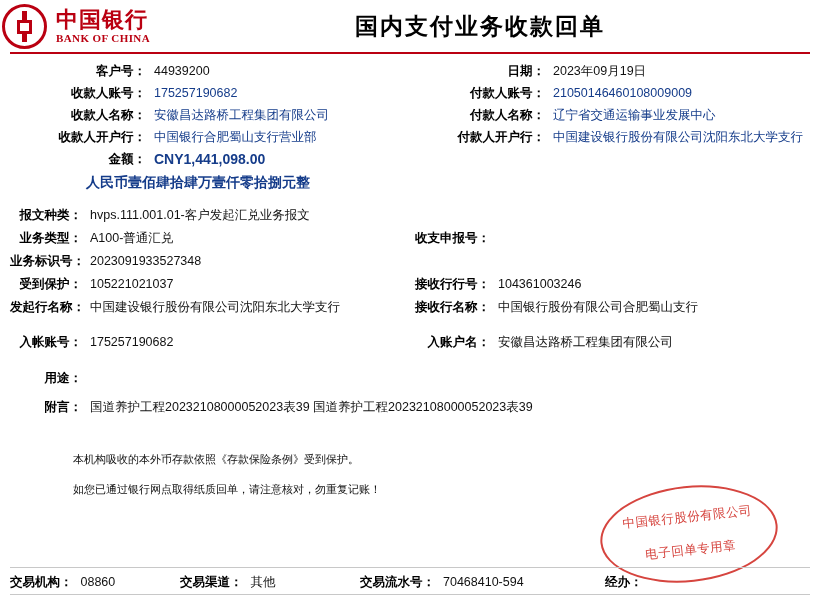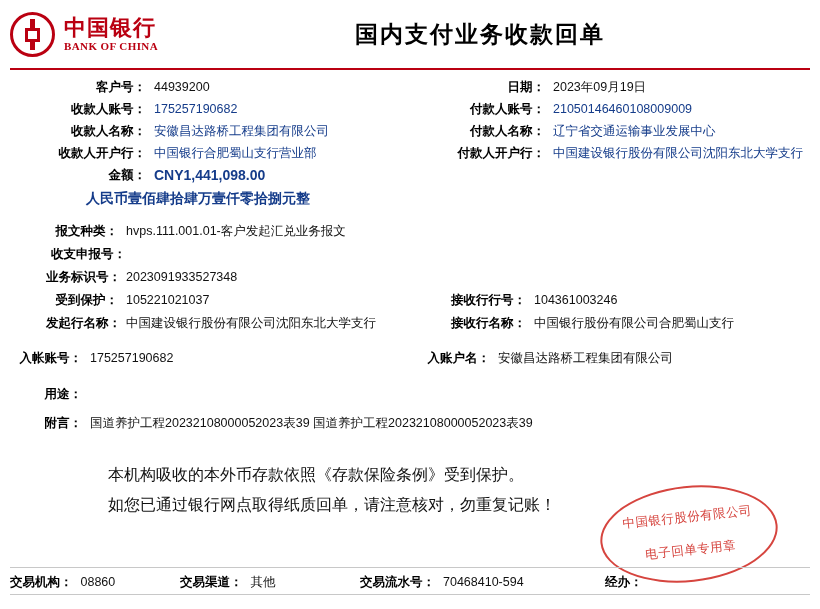--- a/index.html
+++ b/index.html
@@ -19,24 +19,24 @@
   .receipt {
     position: relative;
     width: 820px;
     height: 609px;
     box-sizing: border-box;
   }
 
   
   .header {
     position: relative;
-    height: 68px;
+    height: 52px;
     display: flex;
     align-items: center;
-    padding: 0 10px;
+    padding: 0 2px;
     box-sizing: border-box;
   }
   .logo-block {
     display: flex;
     align-items: center;
     gap: 9px;
     width: 260px;
     flex: 0 0 auto;
   }
   .boc-mark {
@@ -149,41 +149,39 @@
     margin-left: 76px;
     line-height: 24px;
   }
 
   .block-top { padding-top: 6px; }
   .block-top .row { line-height: 22px; }
 
   
   .block-mid {
     padding-top: 10px;
-    margin-left: 36px;
   }
   .block-mid .row { line-height: 23px; }
   .block-mid .lbl { font-weight: bold; }
   .w-mid-l { width: 72px; }
   .w-mid-r { width: 80px; }
   .col.mid-left { width: 400px; flex: 0 0 400px; }
 
   .block-acct { padding-top: 12px; }
   .block-acct .row { line-height: 23px; }
 
   .purpose { padding-top: 14px; line-height: 23px; }
   .remark { padding-top: 8px; line-height: 23px; }
 
   
   .notice {
-    padding: 26px 10px 0 14px;
+    padding: 26px 10px 0 27px;
     line-height: 30px;
-    font-size: 16px;
+    font-size: 11px;
     color: #111;
-    margin-left: 48px;
   }
   .notice div { padding-left: 46px; }
 
   
   .seal {
     position: absolute;
     right: 42px;
     top: 486px;
     width: 178px;
     height: 96px;
@@ -309,20 +307,24 @@
 
   <div class="sec block-mid">
     <div class="row">
       <div class="col">
         <span class="lbl w-mid-l">报文种类：</span>
         <span class="val black">hvps.111.001.01-客户发起汇兑业务报文</span>
       </div>
     </div>
 
     <div class="row">
+      <div class="col mid-left">
+        <span class="lbl w-mid-l">业务类型：</span>
+        <span class="val black">A100-普通汇兑</span>
+      </div>
       <div class="col right">
         <span class="lbl w-mid-r">收支申报号：</span>
         <span class="val black"></span>
       </div>
     </div>
 
     <div class="row">
       <div class="col mid-left">
         <span class="lbl w-mid-l">业务标识号：</span>
         <span class="val black">2023091933527348</span>

